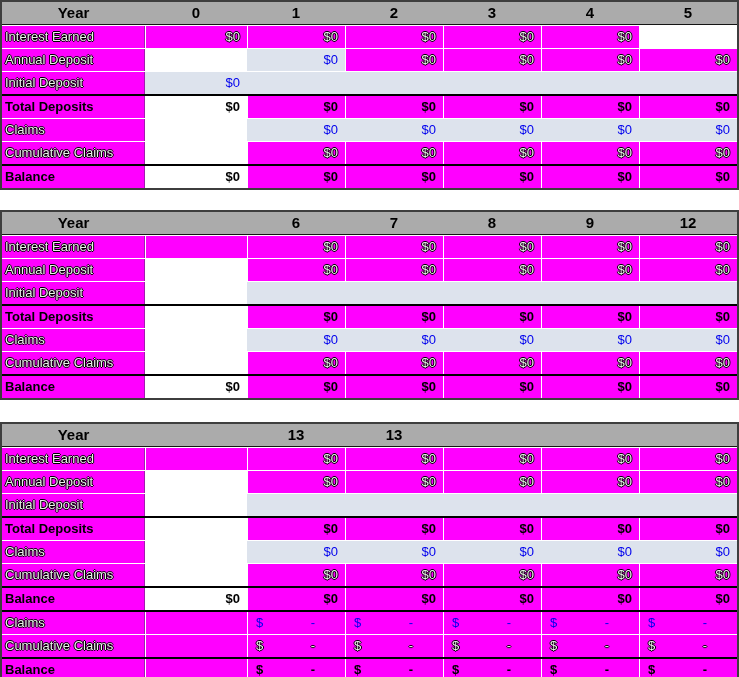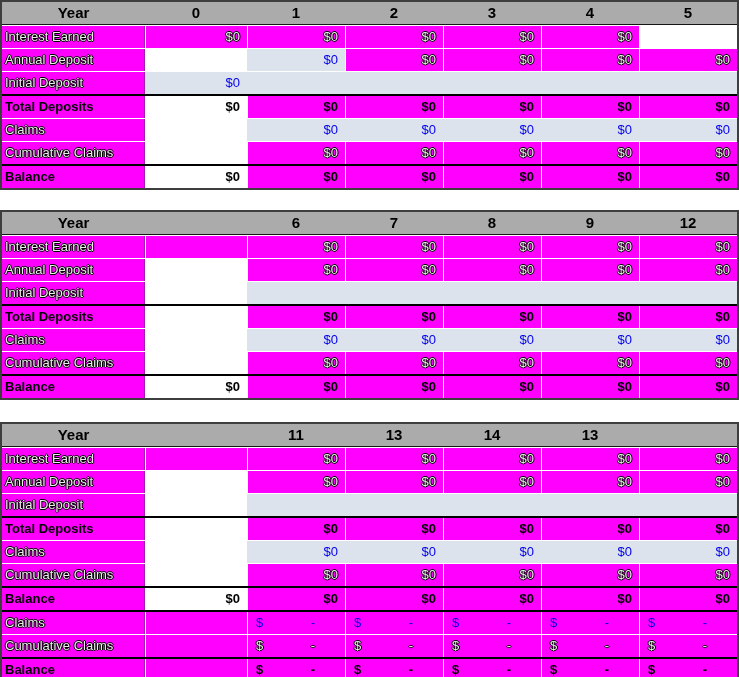--- a/index.html
+++ b/index.html
@@ -174,23 +174,21 @@
         <div class="cell bg-m sepL fg-bold val">$0</div>
         <div class="cell bg-m sepL fg-bold val">$0</div>
         <div class="cell bg-m sepL fg-bold val">$0</div>
         <div class="cell bg-m sepL fg-bold val">$0</div>
       </div>
     </div>
     <div class="table">
       <div class="row header">
         <div class="cell hlabel">Year</div>
         <div class="cell hcol"></div>
-        <div class="cell hcol">11</div>
         <div class="cell hcol">13</div>
-        <div class="cell hcol">14</div>
         <div class="cell hcol">13</div>
       </div>
       <div class="row sep">
         <div class="cell lbl fg-out">Interest Earned</div>
         <div class="cell bg-m sepL val"></div>
         <div class="cell bg-m sepL fg-out val">$0</div>
         <div class="cell bg-m sepL fg-out val">$0</div>
         <div class="cell bg-m sepL fg-out val">$0</div>
         <div class="cell bg-m sepL fg-out val">$0</div>
         <div class="cell bg-m sepL fg-out val">$0</div>

